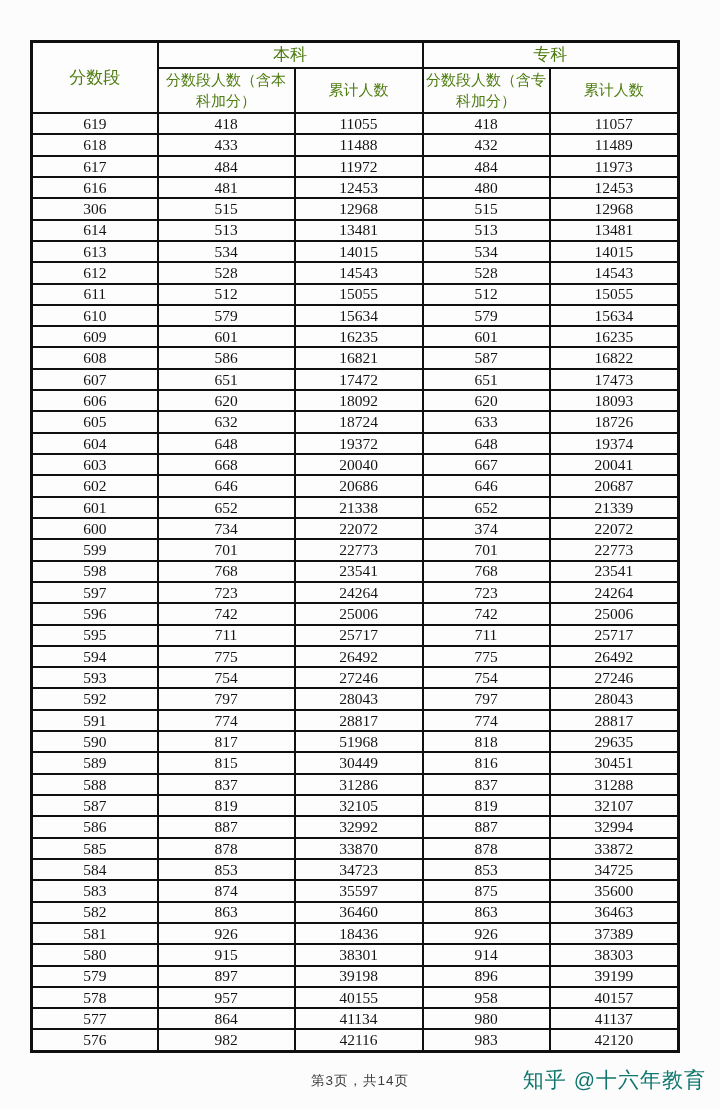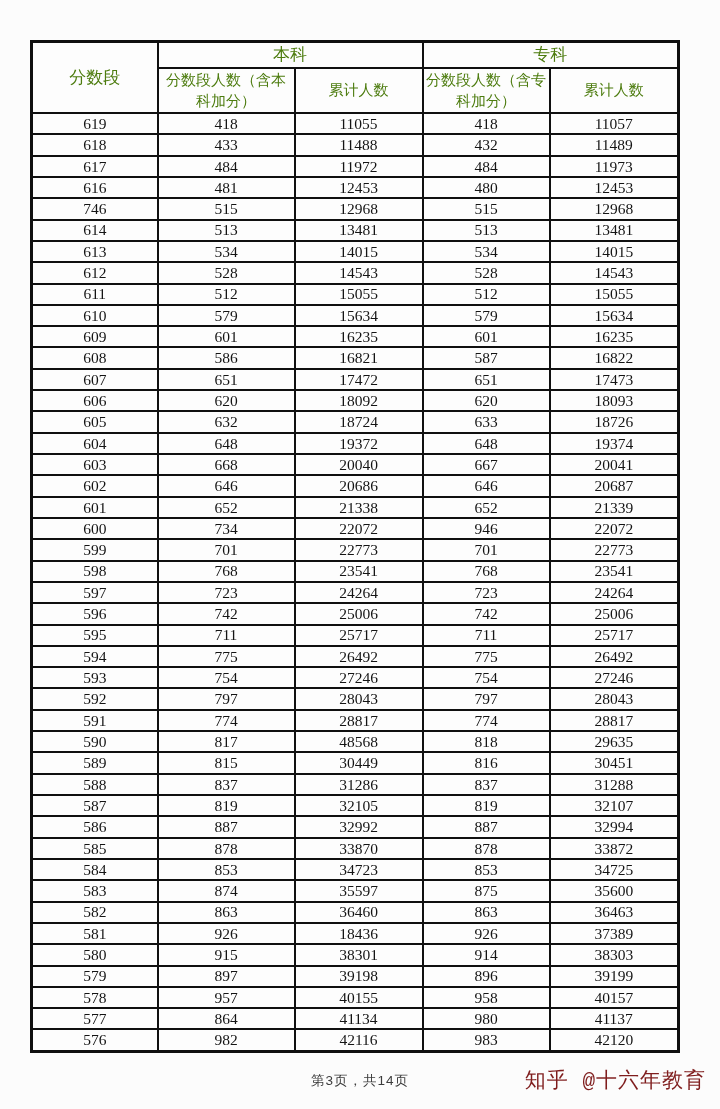--- a/index.html
+++ b/index.html
@@ -75,23 +75,23 @@
     text-align: center;
     font-family: "Liberation Sans", "DejaVu Sans", sans-serif;
     font-size: 13.5px;
     color: #3c3c3c;
     letter-spacing: 1px;
   }
   .watermark {
     position: absolute;
     right: 14px;
     top: 0px;
-    font-family: Liberation Mono, monospace;
+    font-family: Liberation Sans, sans-serif;
     font-size: 21px;
-    color: #7f1d1d;
+    color: #0f766e;
     letter-spacing: 1px;
     white-space: nowrap;
   }
 </style>
 </head>
 <body>
 
 <div class="page">
 
   <table class="score-table">
@@ -138,21 +138,21 @@
           <td>11973</td>
         </tr>
         <tr>
           <td>616</td>
           <td>481</td>
           <td>12453</td>
           <td>480</td>
           <td>12453</td>
         </tr>
         <tr>
-          <td>746</td>
+          <td>306</td>
           <td>515</td>
           <td>12968</td>
           <td>515</td>
           <td>12968</td>
         </tr>
         <tr>
           <td>614</td>
           <td>513</td>
           <td>13481</td>
           <td>513</td>
@@ -246,21 +246,21 @@
           <td>601</td>
           <td>652</td>
           <td>21338</td>
           <td>652</td>
           <td>21339</td>
         </tr>
         <tr>
           <td>600</td>
           <td>734</td>
           <td>22072</td>
-          <td>946</td>
+          <td>374</td>
           <td>22072</td>
         </tr>
         <tr>
           <td>599</td>
           <td>701</td>
           <td>22773</td>
           <td>701</td>
           <td>22773</td>
         </tr>
         <tr>
@@ -315,21 +315,21 @@
         <tr>
           <td>591</td>
           <td>774</td>
           <td>28817</td>
           <td>774</td>
           <td>28817</td>
         </tr>
         <tr>
           <td>590</td>
           <td>817</td>
-          <td>48568</td>
+          <td>51968</td>
           <td>818</td>
           <td>29635</td>
         </tr>
         <tr>
           <td>589</td>
           <td>815</td>
           <td>30449</td>
           <td>816</td>
           <td>30451</td>
         </tr>

